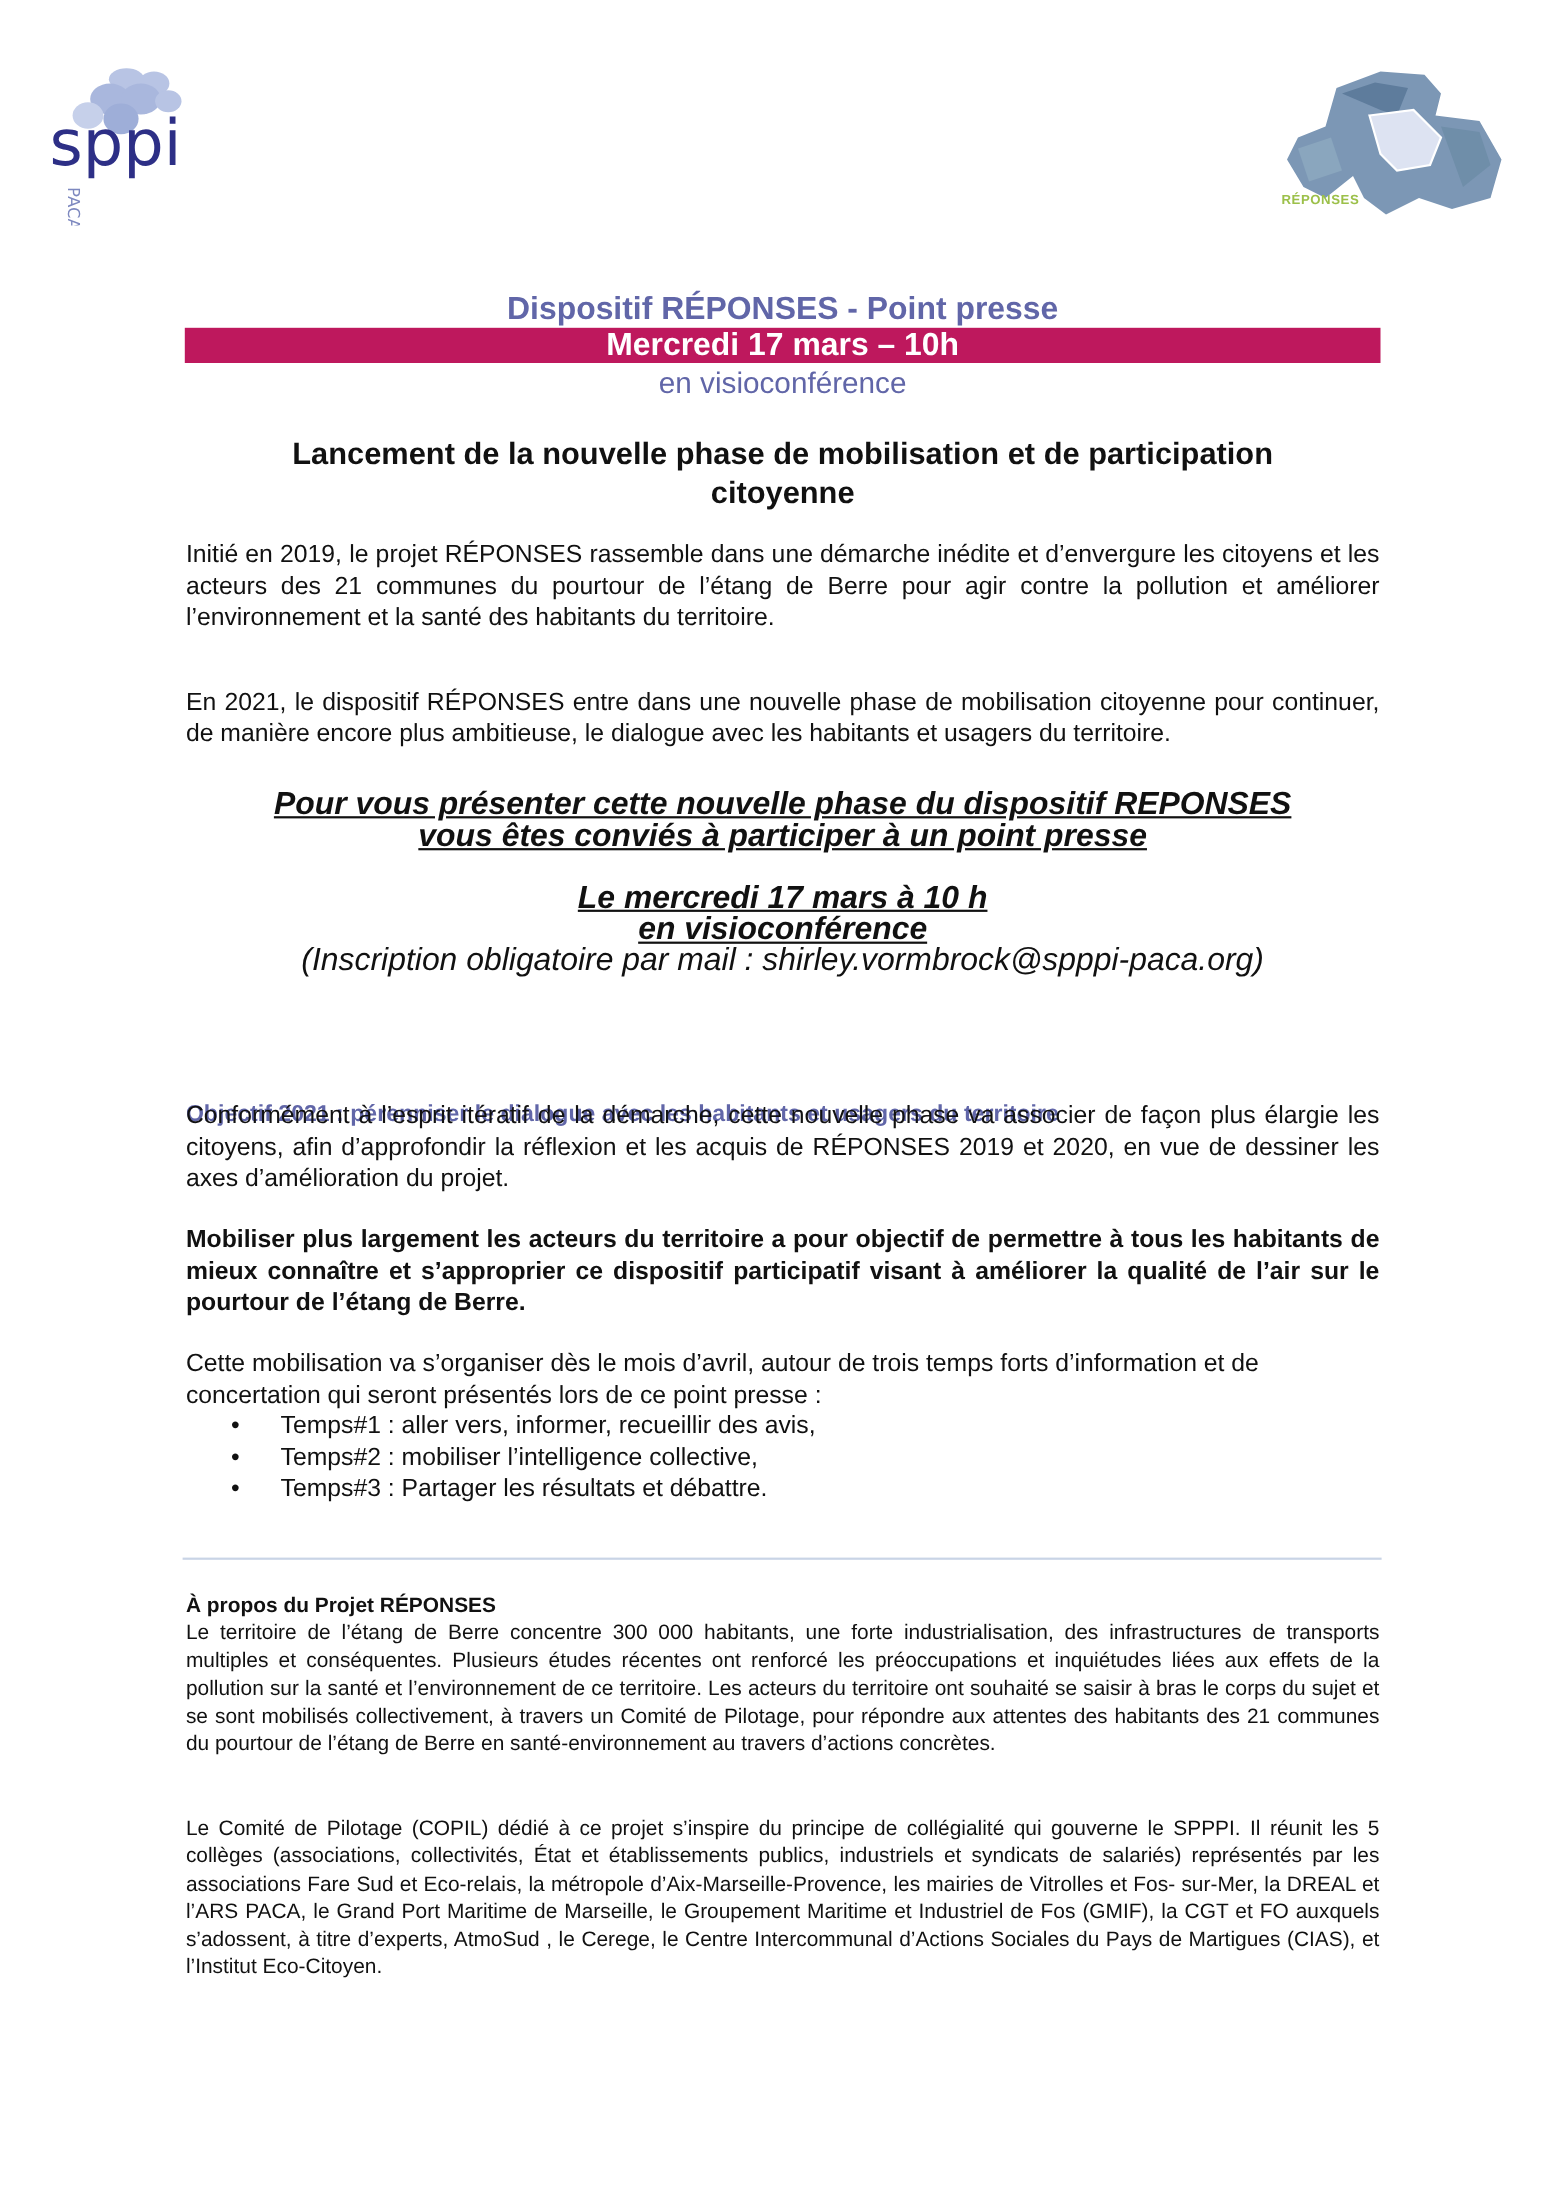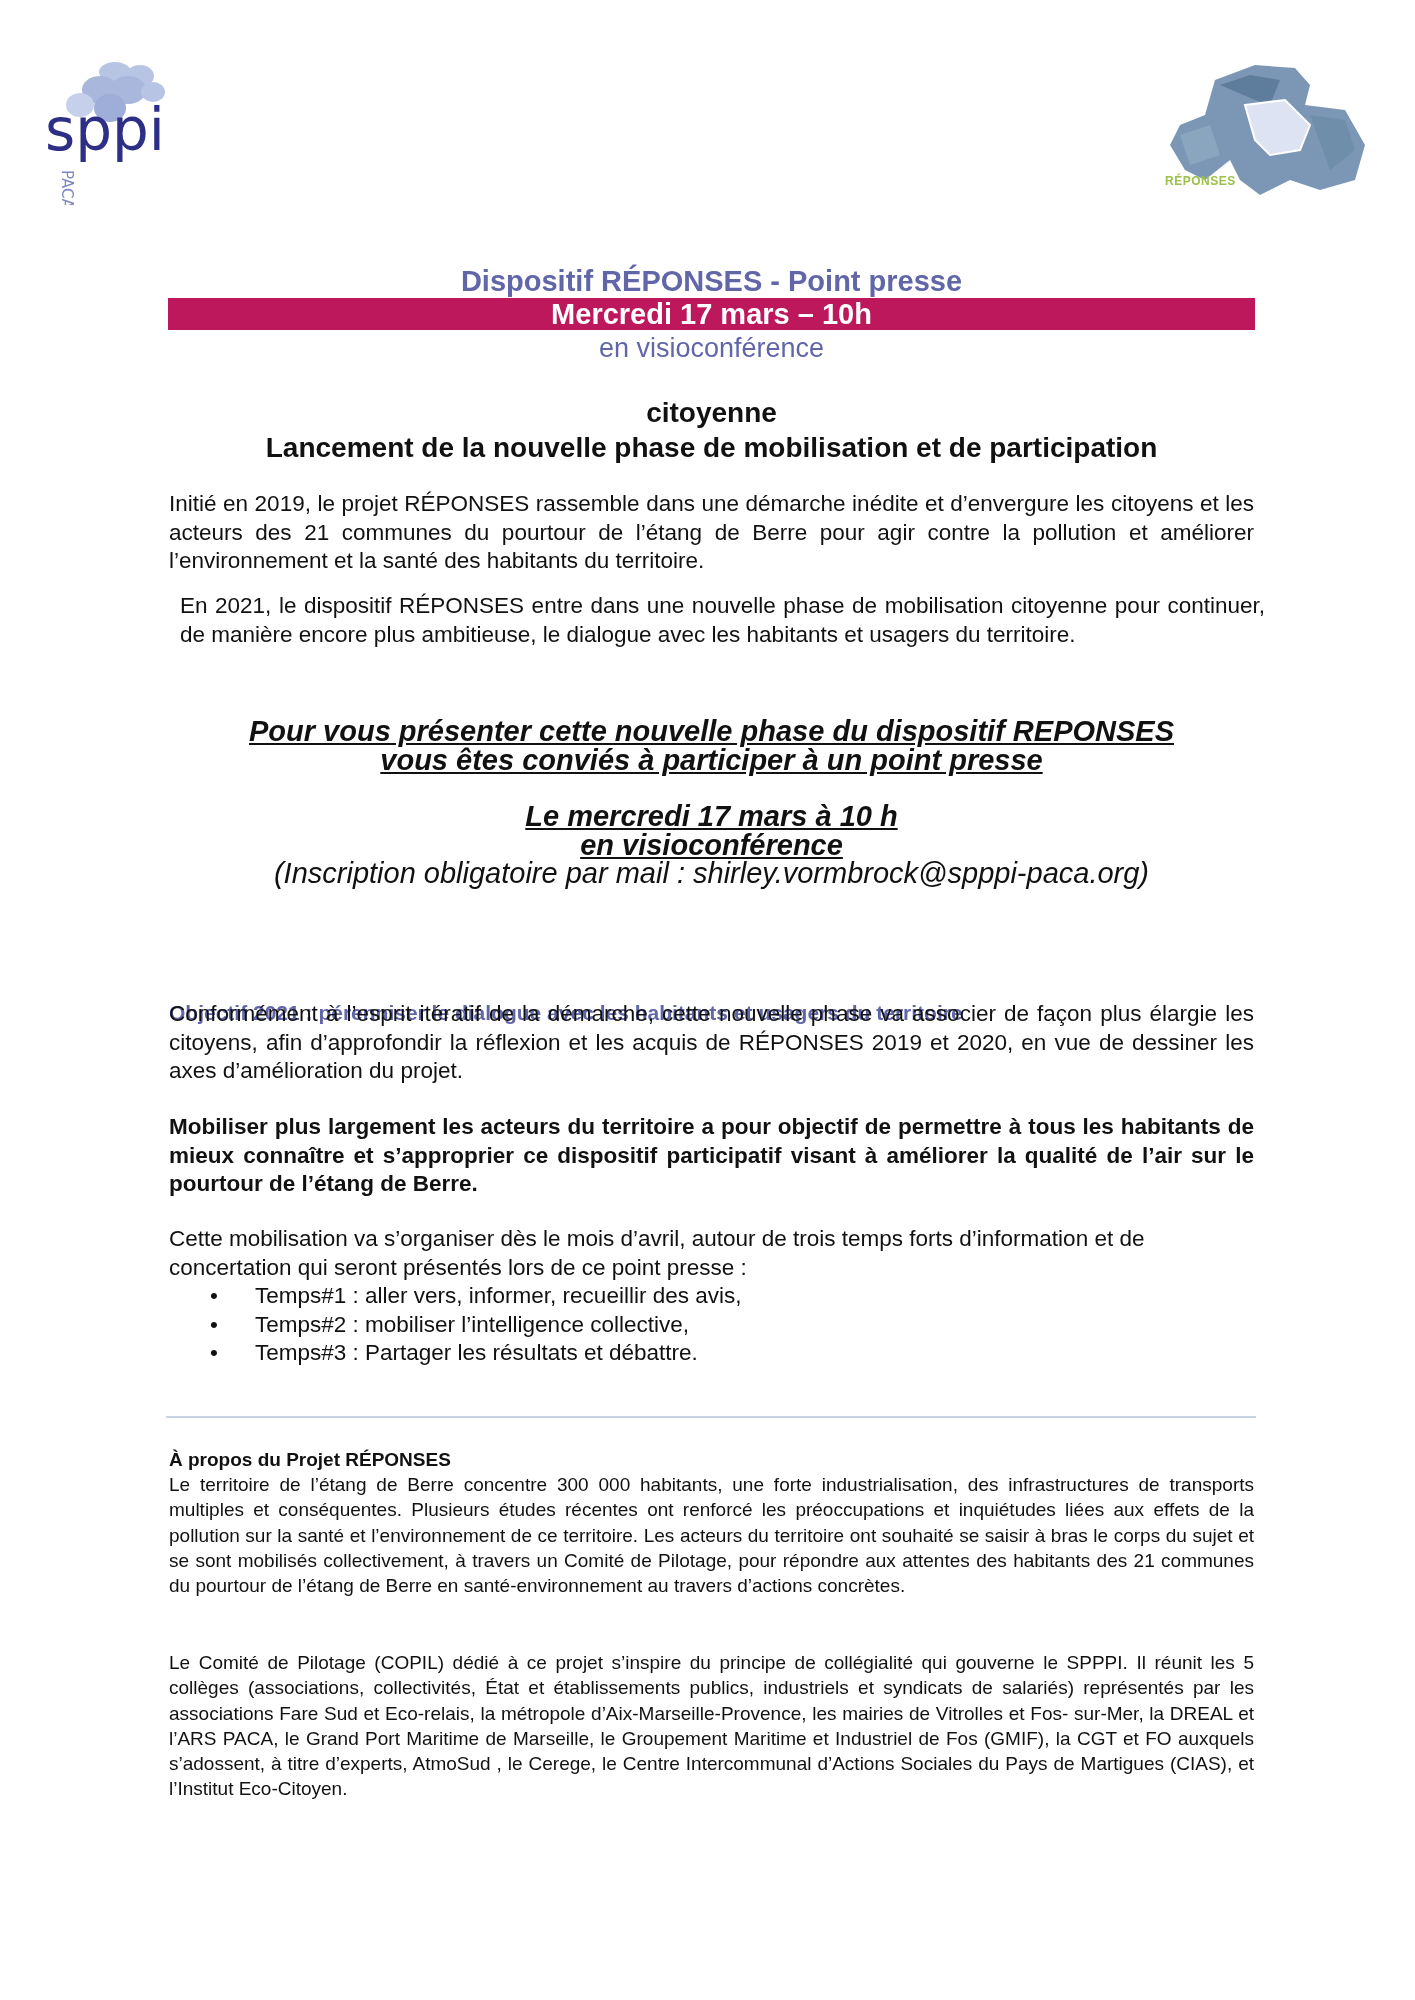--- a/index.html
+++ b/index.html
@@ -19,21 +19,21 @@
   .header-band { background: #be185d; color: #ffffff; font-size: 29px; font-weight: bold;
                  line-height: 32px; height: 32px; margin-top: 0; }
   .header-sub { font-size: 27px; color: #6166a8; line-height: 36px; }
 
   .main-title { position: absolute; left: 168px; top: 395px; width: 1087px; text-align: center;
                 font-size: 28px; font-weight: bold; line-height: 35px; color: #111; }
 
   .body-text { position: absolute; left: 169px; width: 1085px; font-size: 22.5px; line-height: 28.5px;
                text-align: justify; color: #111; }
   .p1 { top: 490px; }
-  .p2 { top: 592px; margin-left: 11px; }
+  .p2 { top: 624px; }
 
   .invite { position: absolute; left: 168px; width: 1087px; text-align: center; font-size: 29px;
             line-height: 28.5px; font-style: italic; color: #111; }
   .invite u { text-decoration: underline; font-weight: bold; }
   .invite-1 { top: 717px; }
   .invite-2 { top: 802px; }
 
   .section-heading { position: absolute; left: 169px; top: 999px; font-size: 21px; font-weight: bold;
                      color: #6166a8; line-height: 28px; }
   .p3 { top: 1000px; }
@@ -85,22 +85,22 @@
   </div>
   <div class="logo-reponses-text">RÉPONSES</div>
 
   <div class="header">
     <div class="header-title">Dispositif RÉPONSES - Point presse</div>
     <div class="header-band">Mercredi 17 mars – 10h</div>
     <div class="header-sub">en visioconférence</div>
   </div>
 
   <div class="main-title">
+    <div>Lancement de la nouvelle phase de mobilisation et de participation</div>
     <div>citoyenne</div>
-    <div>Lancement de la nouvelle phase de mobilisation et de participation</div>
   </div>
 
   <div class="body-text p1">Initié en 2019, le projet RÉPONSES rassemble dans une démarche inédite et d’envergure les citoyens et les acteurs des 21 communes du pourtour de l’étang de Berre pour agir contre la pollution et améliorer l’environnement et la santé des habitants du territoire.</div>
   <div class="body-text p2">En 2021, le dispositif RÉPONSES entre dans une nouvelle phase de mobilisation citoyenne pour continuer, de manière encore plus ambitieuse, le dialogue avec les habitants et usagers du territoire.</div>
 
   <div class="invite invite-1">
     <div><u>Pour vous présenter cette nouvelle phase du dispositif REPONSES</u></div>
     <div><u>vous êtes conviés à participer à un point presse</u></div>
   </div>
   <div class="invite invite-2">

